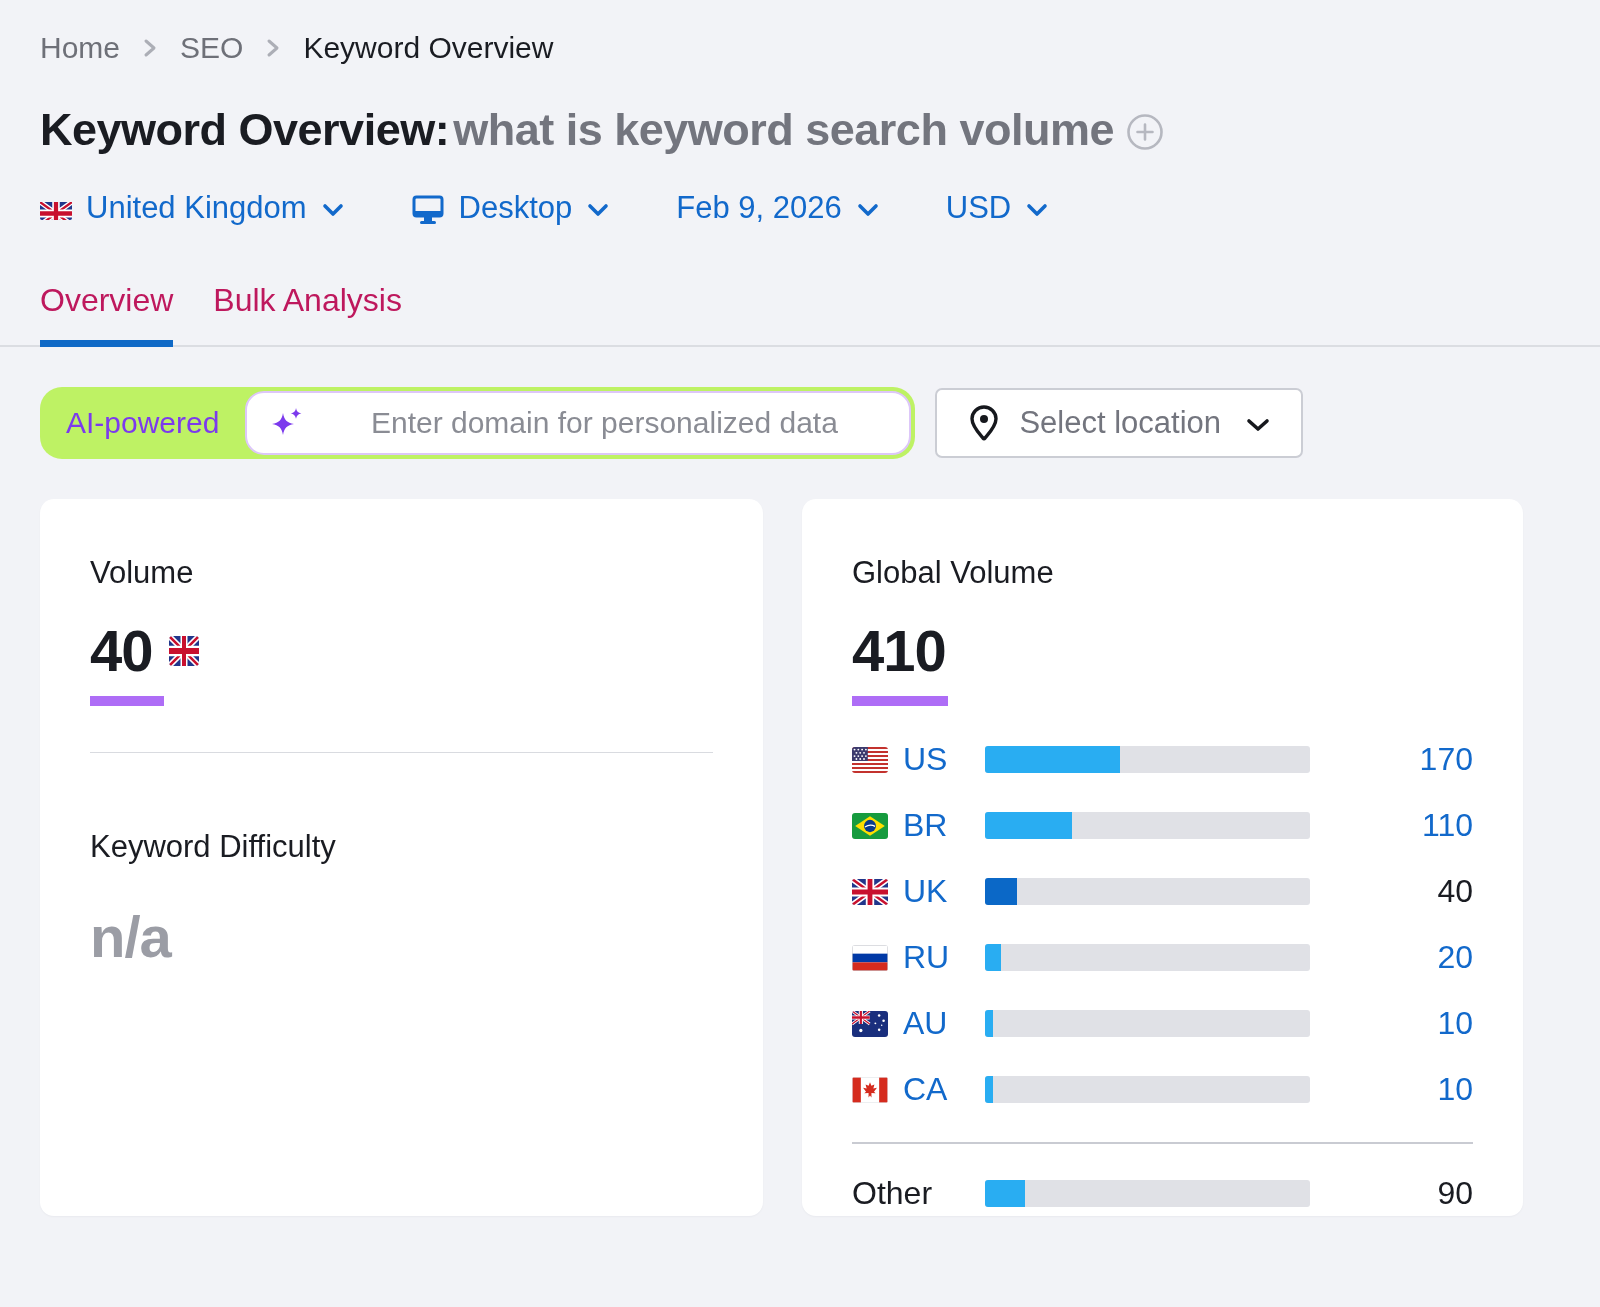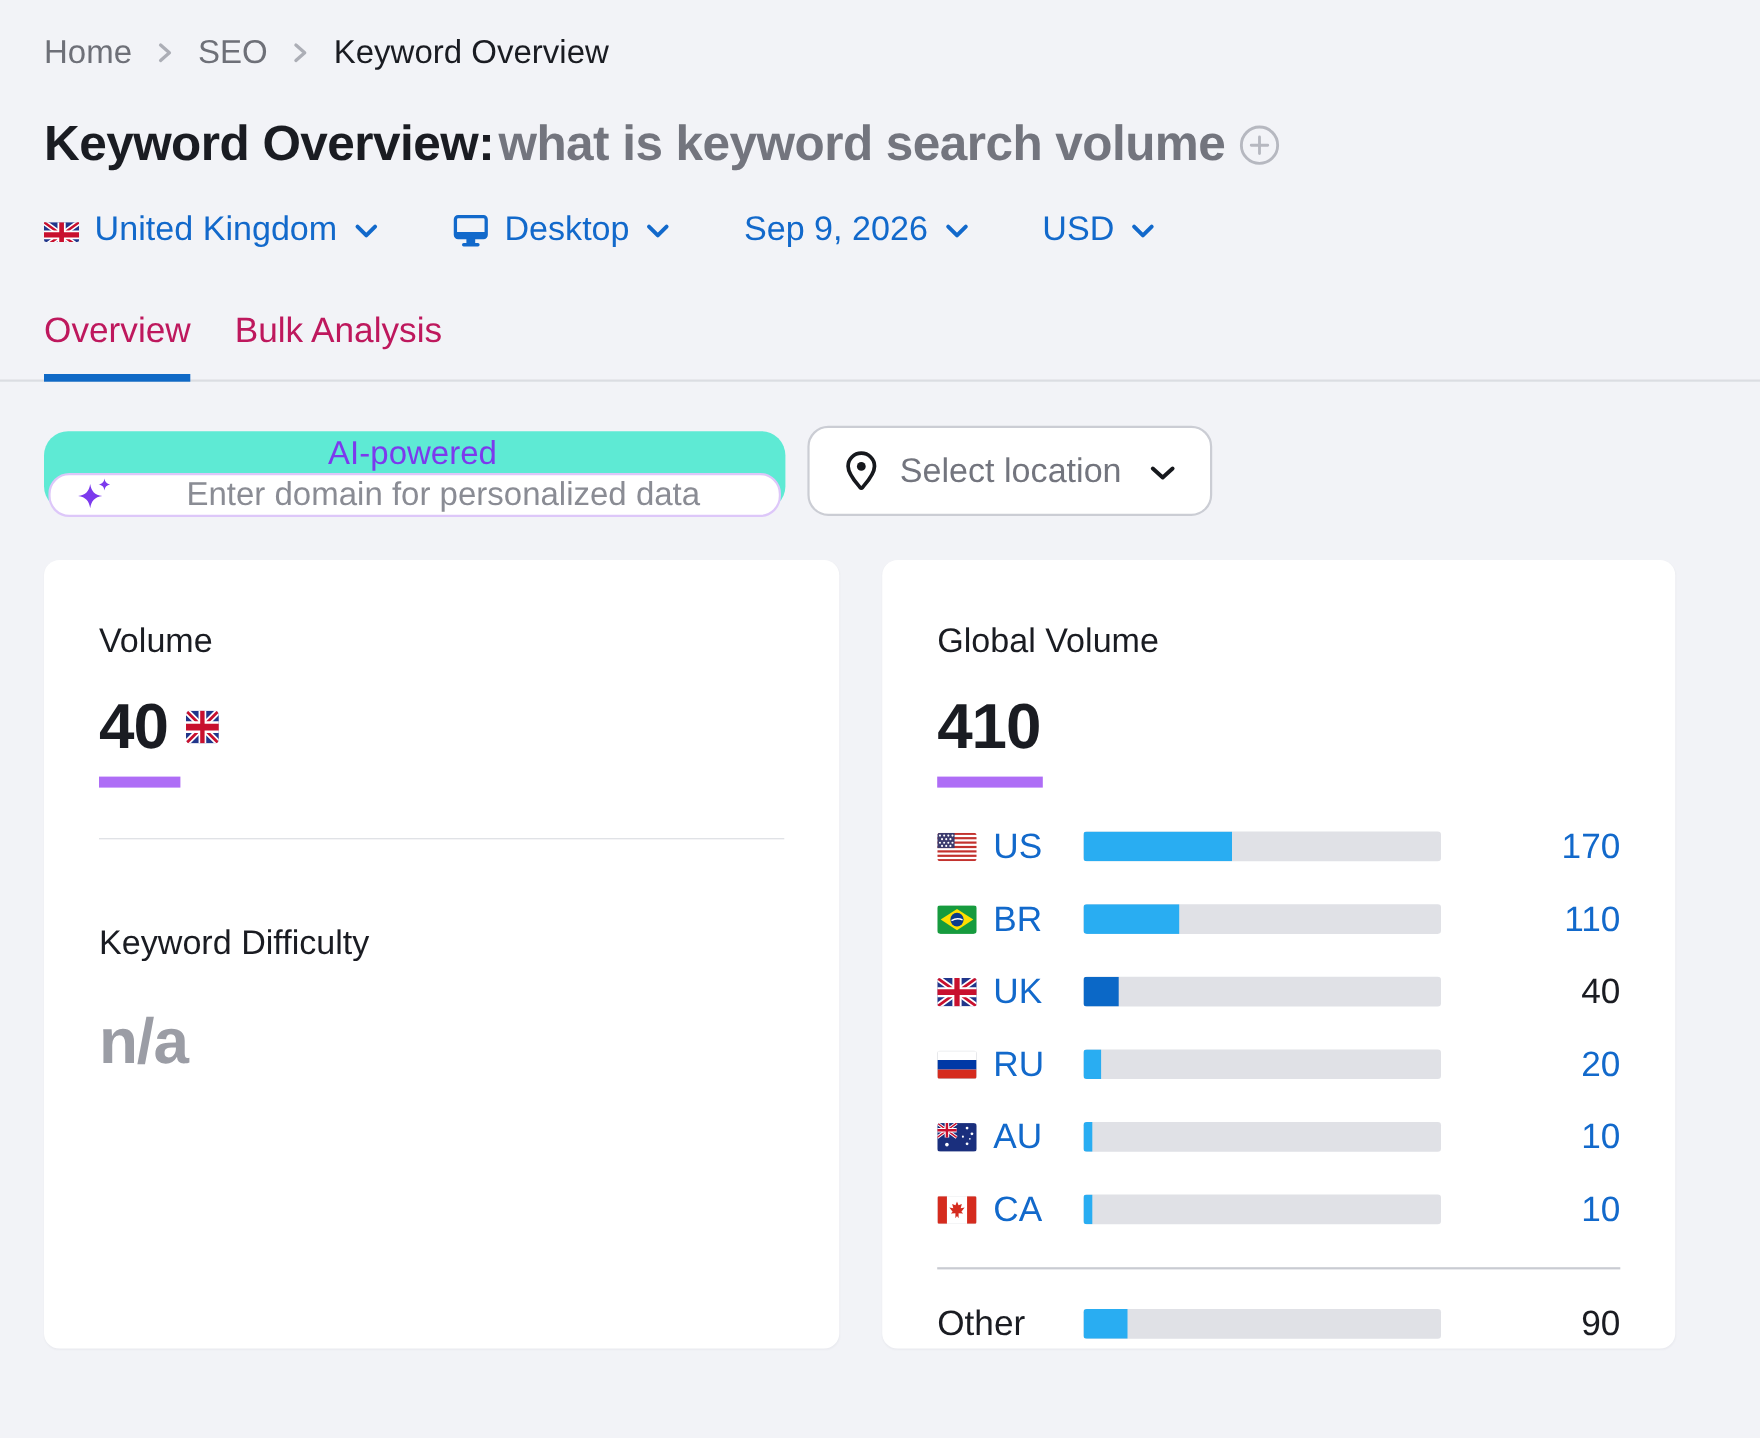--- a/index.html
+++ b/index.html
@@ -36,36 +36,36 @@
   .tab { font-size: 32px; color: #be185d; padding-bottom: 26px; position: relative; cursor: pointer; }
   .tab.active::after {
     content: ""; position: absolute; left: 0; right: 0; bottom: -2px; height: 7px; background: #0F69C6;
   }
   .tabs-divider { height: 2px; background: #DBDDE2; margin: 0 -40px; }
 
   
   .ai-row { display: flex; align-items: center; margin-top: 40px; }
   .ai-wrap {
     display: inline-flex; align-items: center;
-    background: #5eead4; border-radius: 22px; padding: 4px; height: 72px; flex-direction: column;
+    background: #bef264; border-radius: 22px; padding: 4px; height: 72px;
   }
   .ai-badge { font-size: 30px; font-weight: 500; color: #7C3AED; padding: 0 26px 0 22px; }
   .domain-box {
     display: flex; align-items: center; gap: 16px;
     background: #fff; border: 2px solid #DDC7F9; border-radius: 19px;
     height: 64px; width: 666px; padding: 0 22px;
   }
   .domain-box input {
     border: none; outline: none; font-size: 30px; color: #16181D; width: 100%;
     font-family: "Liberation Sans", sans-serif; background: transparent; text-align: center;
   }
   .domain-box input::placeholder { color: #8A8C94; }
   .loc-btn {
     display: inline-flex; align-items: center; gap: 18px; margin-left: 20px;
-    height: 82px; background: #fff; border: 2px solid #CBCDD4; border-radius: 19px;
+    height: 70px; background: #fff; border: 2px solid #CBCDD4; border-radius: 7px;
     padding: 16px 30px; font-size: 31px; color: #73757E; cursor: pointer;
   }
   .loc-btn .chev-dark { margin-left: 6px; }
 
   
   .cards { display: flex; gap: 39px; margin-top: 40px; }
   .card {
     background: #fff; border-radius: 14px; height: 717px;
     box-shadow: 0 1px 2px rgba(20,22,40,0.04);
     padding: 56px 50px 0 50px;
@@ -162,21 +162,21 @@
       </span>
       <span>Desktop</span>
       <span class="chev-blue">
         <svg width="24" height="16" viewBox="0 0 24 16">
             <path d="M4 4 L12 12 L20 4" fill="none" stroke="#1269CB" stroke-width="3.6" stroke-linecap="round" stroke-linejoin="round"></path>
           </svg>
       </span>
     </span>
 
     <span class="filter">
-      <span>Sep 9, 2026</span>
+      <span>Feb 9, 2026</span>
       <span class="chev-blue">
         <svg width="24" height="16" viewBox="0 0 24 16">
             <path d="M4 4 L12 12 L20 4" fill="none" stroke="#1269CB" stroke-width="3.6" stroke-linecap="round" stroke-linejoin="round"></path>
           </svg>
       </span>
     </span>
 
     <span class="filter">
       <span>USD</span>
       <span class="chev-blue">

